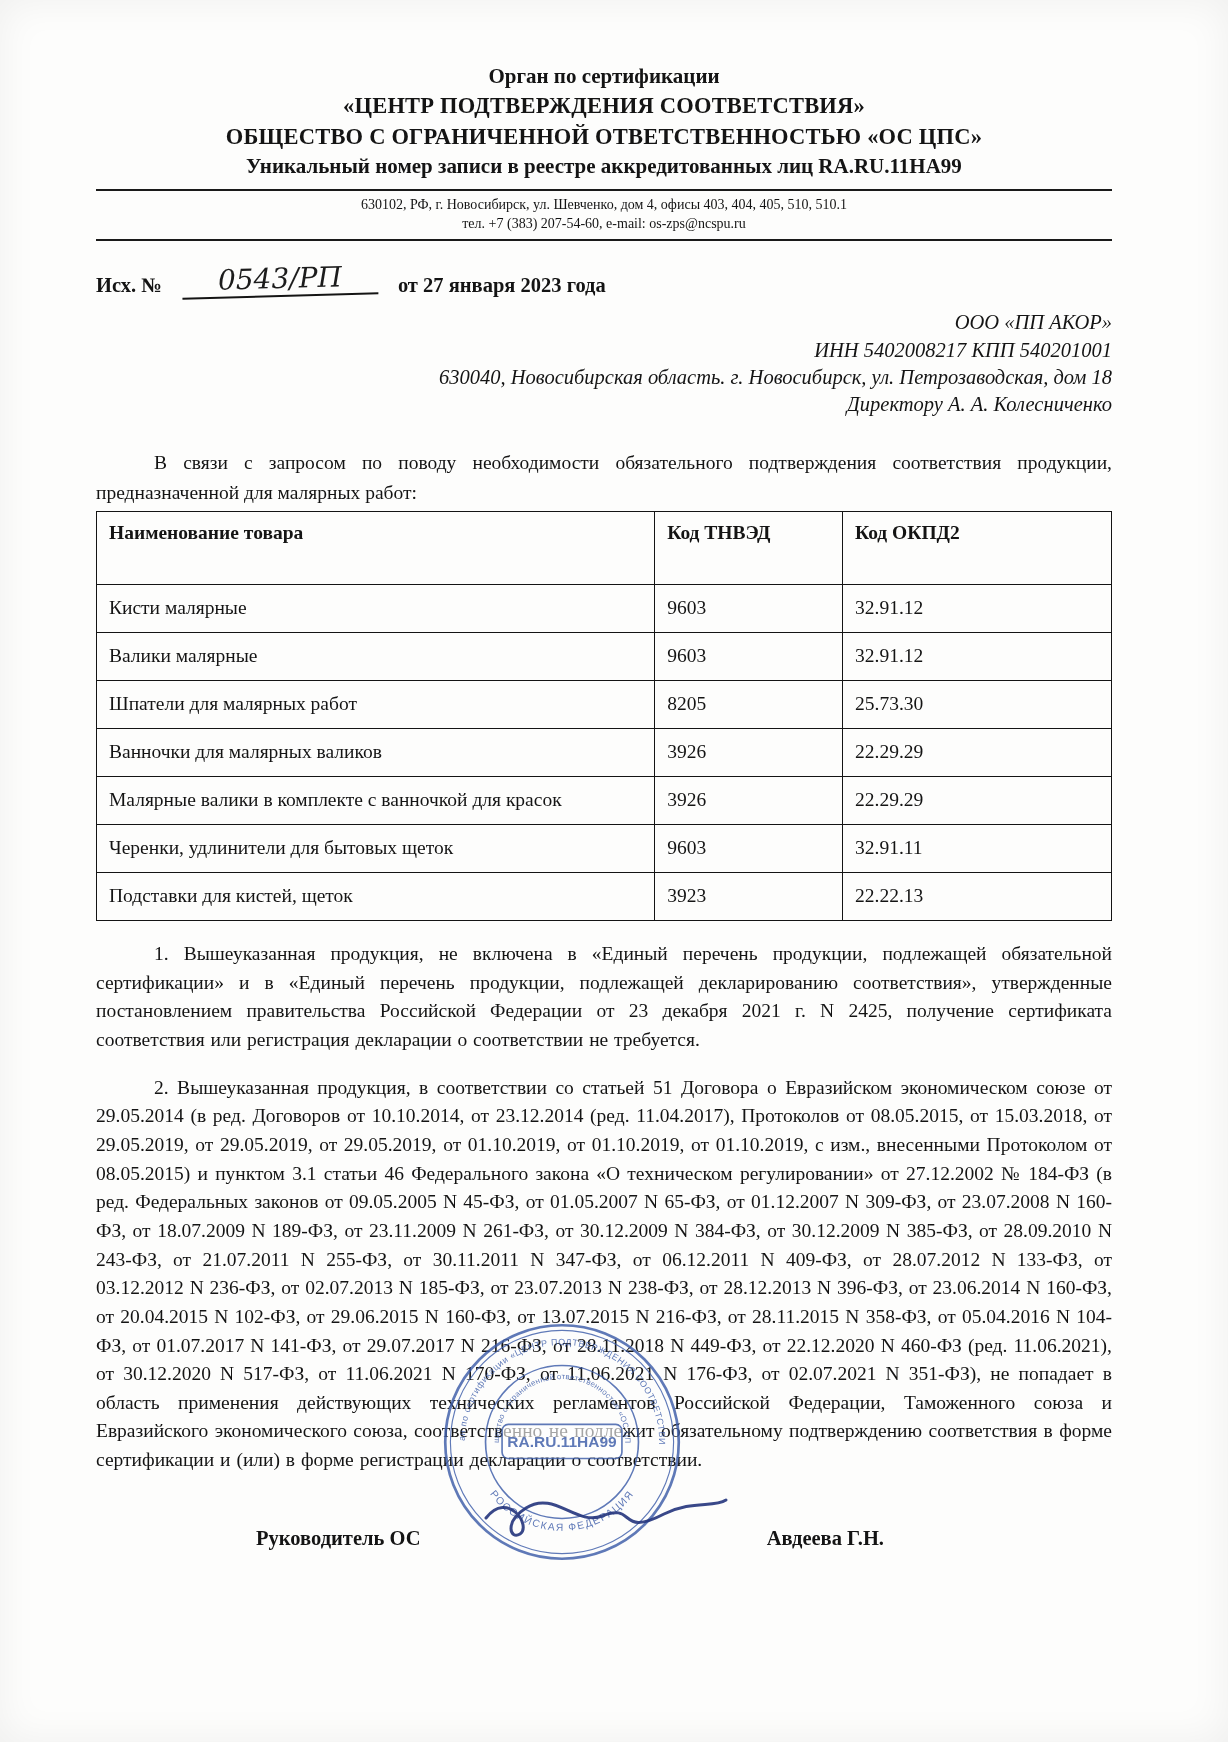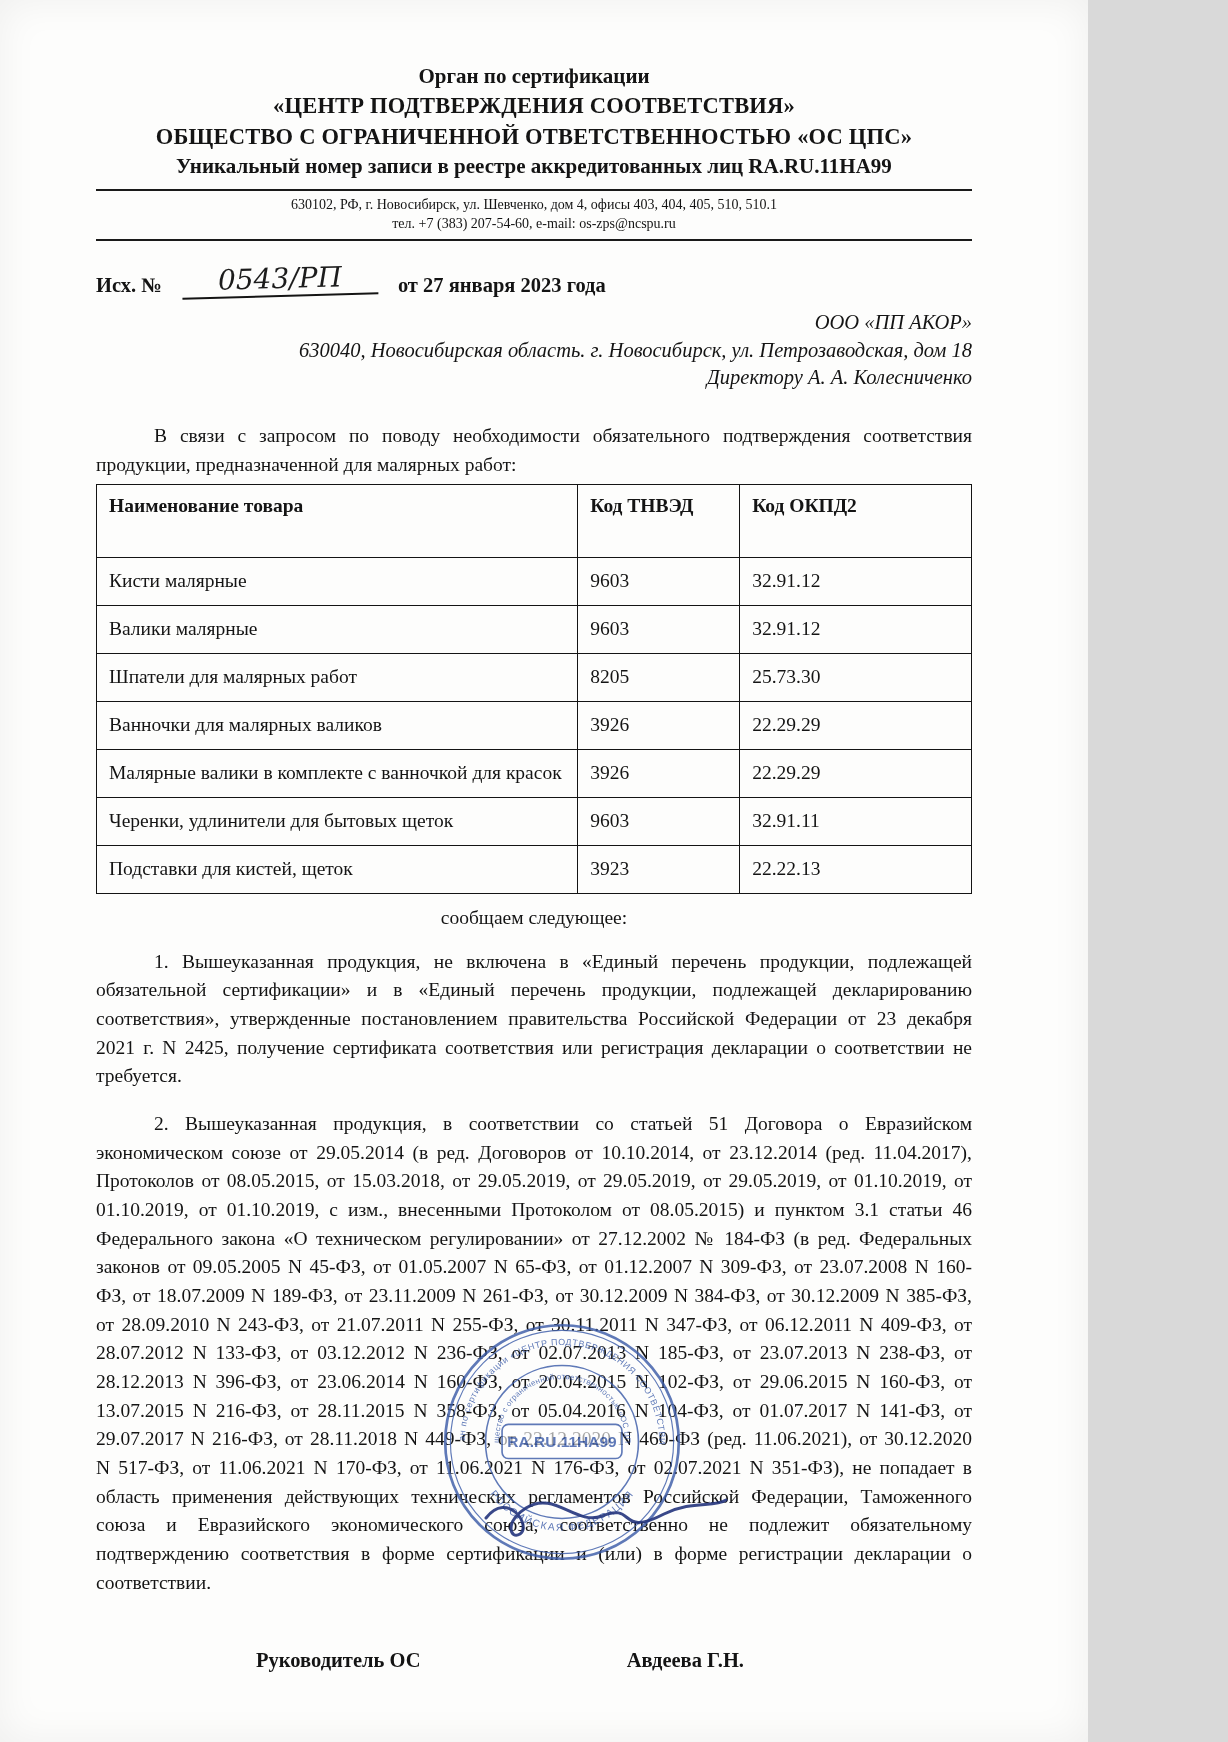--- a/index.html
+++ b/index.html
@@ -1,17 +1,17 @@
 <!DOCTYPE html>
 <html><head>
 <meta charset="utf-8">
 <style>
   html,body{margin:0;padding:0;background:#d9d9d9;}
   .page{
-    width:1088px;height:1742px;background:#fdfdfc;box-sizing:border-box;
+    width:1228px;height:1742px;background:#fdfdfc;box-sizing:border-box;
     padding:62px 116px 40px 96px;position:relative;overflow:hidden;
     font-family:"Liberation Serif", serif;color:#141414;
     box-shadow:inset 0 0 40px rgba(0,0,0,.06);
   }
   .doc-header{text-align:center;}
   .h-line1{font-size:21px;font-weight:bold;line-height:1.4;}
   .h-line2,.h-line3{font-size:22.5px;font-weight:bold;line-height:1.35;letter-spacing:.2px;}
   .h-line4{font-size:21px;font-weight:bold;line-height:1.4;}
   .rule{height:2.5px;background:#1a1a1a;margin:7px 0 5px;}
   .rule.second{margin-top:6px;}
@@ -54,20 +54,21 @@
   </header>
 
   <div class="ref-line">
     <span>Исх. №</span>
     <span class="ref-number">0543/РП</span>
     <span>от 27 января 2023 года</span>
   </div>
 
   <div class="recipient">
     <div>ООО «ПП АКОР»</div>
+    <div>ИНН 5402008217 КПП 540201001</div>
     <div>630040, Новосибирская область. г. Новосибирск, ул. Петрозаводская, дом 18</div>
     <div>Директору А. А. Колесниченко</div>
   </div>
 
   <p class="intro">В связи с запросом по поводу необходимости обязательного подтверждения соответствия продукции, предназначенной для малярных работ:</p>
 
   <table class="goods">
     <colgroup>
         <col class="col-name">
         <col class="col-tn">
@@ -112,21 +113,20 @@
         <td>32.91.11</td>
       </tr>
       <tr>
         <td>Подставки для кистей, щеток</td>
         <td>3923</td>
         <td>22.22.13</td>
       </tr>
     </tbody>
   </table>
 
-  <div class="after-table">сообщаем следующее:</div>
 
   <p class="body-p">1. Вышеуказанная продукция, не включена в «Единый перечень продукции, подлежащей обязательной сертификации» и в «Единый перечень продукции, подлежащей декларированию соответствия», утвержденные постановлением правительства Российской Федерации от 23 декабря 2021 г. N 2425, получение сертификата соответствия или регистрация декларации о соответствии не требуется.</p>
   <p class="body-p">2. Вышеуказанная продукция, в соответствии со статьей 51 Договора о Евразийском экономическом союзе от 29.05.2014 (в ред. Договоров от 10.10.2014, от 23.12.2014 (ред. 11.04.2017), Протоколов от 08.05.2015, от 15.03.2018, от 29.05.2019, от 29.05.2019, от 29.05.2019, от 01.10.2019, от 01.10.2019, от 01.10.2019, с изм., внесенными Протоколом от 08.05.2015) и пунктом 3.1 статьи 46 Федерального закона «О техническом регулировании» от 27.12.2002 № 184-ФЗ (в ред. Федеральных законов от 09.05.2005 N 45-ФЗ, от 01.05.2007 N 65-ФЗ, от 01.12.2007 N 309-ФЗ, от 23.07.2008 N 160-ФЗ, от 18.07.2009 N 189-ФЗ, от 23.11.2009 N 261-ФЗ, от 30.12.2009 N 384-ФЗ, от 30.12.2009 N 385-ФЗ, от 28.09.2010 N 243-ФЗ, от 21.07.2011 N 255-ФЗ, от 30.11.2011 N 347-ФЗ, от 06.12.2011 N 409-ФЗ, от 28.07.2012 N 133-ФЗ, от 03.12.2012 N 236-ФЗ, от 02.07.2013 N 185-ФЗ, от 23.07.2013 N 238-ФЗ, от 28.12.2013 N 396-ФЗ, от 23.06.2014 N 160-ФЗ, от 20.04.2015 N 102-ФЗ, от 29.06.2015 N 160-ФЗ, от 13.07.2015 N 216-ФЗ, от 28.11.2015 N 358-ФЗ, от 05.04.2016 N 104-ФЗ, от 01.07.2017 N 141-ФЗ, от 29.07.2017 N 216-ФЗ, от 28.11.2018 N 449-ФЗ, от 22.12.2020 N 460-ФЗ (ред. 11.06.2021), от 30.12.2020 N 517-ФЗ, от 11.06.2021 N 170-ФЗ, от 11.06.2021 N 176-ФЗ, от 02.07.2021 N 351-ФЗ), не попадает в область применения действующих технических регламентов Российской Федерации, Таможенного союза и Евразийского экономического союза, соответственно не подлежит обязательному подтверждению соответствия в форме сертификации и (или) в форме регистрации декларации о соответствии.</p>
 
   <div class="sig-row">
     <span class="sig-left">Руководитель ОС</span>
     <span class="sig-right">Авдеева Г.Н.</span>
   </div>
 
   <svg class="stamp" viewBox="0 0 240 240" xmlns="http://www.w3.org/2000/svg">

